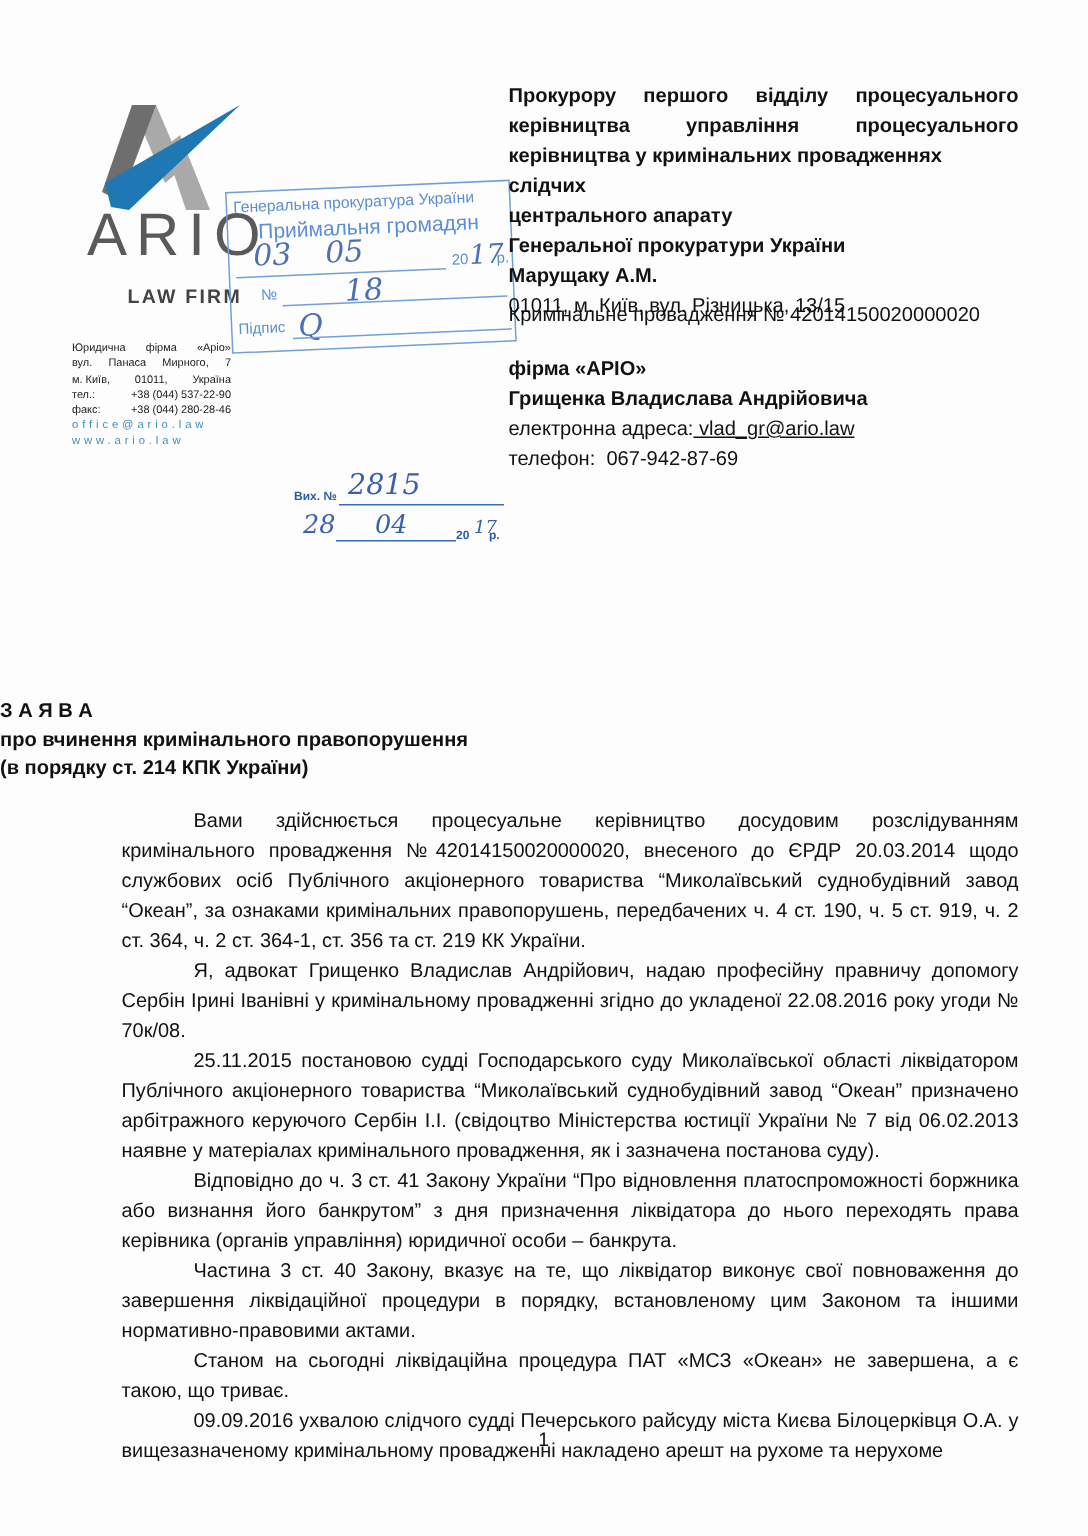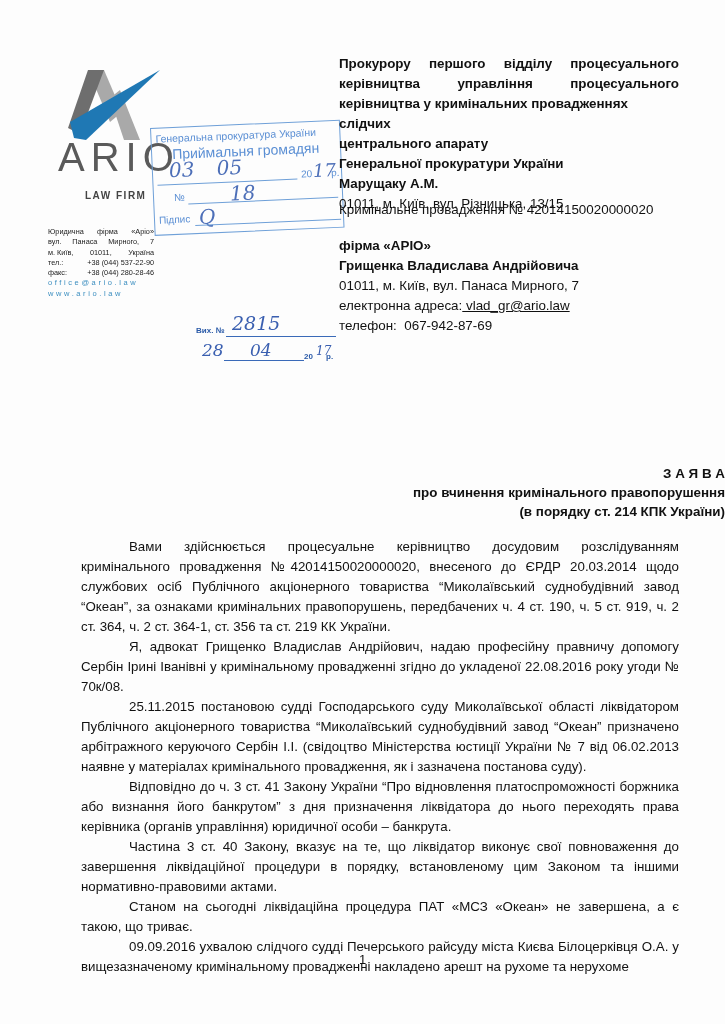--- a/index.html
+++ b/index.html
@@ -5,21 +5,21 @@
     * { margin: 0; padding: 0; box-sizing: border-box; }
     html, body { width: 725px; height: 1024px; background: #ffffff; overflow: hidden; }
     body { position: relative; font-family: "Liberation Sans", sans-serif; color: #1a1a1a; }
 
     .page { position: absolute; left: 0; top: 0; width: 725px; height: 1024px; background: #fdfdfd; }
 
     
     .logo { position: absolute; left: 60px; top: 62px; width: 110px; height: 100px; }
     .logo-word { position: absolute; left: 58px; top: 137px; font-family: "Liberation Sans", sans-serif;
       font-size: 40px; letter-spacing: 6px; color: #5a5a5a; font-weight: 400; line-height: 1; }
-    .logo-sub { position: absolute; left: 85px; top: 190px; font-size: 10px; letter-spacing: 1.5px; color: #444; font-weight: 700; }
+    .logo-sub { position: absolute; left: 85px; top: 190px; font-size: 13px; letter-spacing: 1.5px; color: #444; font-weight: 700; }
 
     
     .contacts { position: absolute; left: 48px; top: 227px; width: 106px; font-size: 7.3px; line-height: 10.3px; color: #222; }
     .contacts div { display: flex; justify-content: space-between; white-space: nowrap; }
     .contacts .spaced { color: #3d8fc0; letter-spacing: 2.6px; font-size: 7.5px; }
 
     
     .stamp { position: absolute; left: 150px; top: 128px; width: 190px; height: 108px;
       border: 1.5px solid #6fa0d8; transform: rotate(-2.5deg); transform-origin: left top; color: #5b8fd4; }
     .stamp .s1 { position: absolute; left: 4px; top: 4px; font-size: 10.5px; white-space: nowrap; }
@@ -33,21 +33,21 @@
     .outgoing .lbl { position: absolute; font-size: 8px; font-weight: 700; }
     .outgoing .line { position: absolute; height: 1px; background: #3a6ab8; }
 
     
     .addr { position: absolute; left: 339px; width: 340px; font-family: "Liberation Sans", sans-serif; font-size: 13.4px; line-height: 20px; color: #111; }
     .addr .b { font-weight: 700; }
     .addr .just { text-align: justify; text-align-last: justify; }
     .addr u { }
 
     
-    .title { position: absolute; left: 0; width: 725px; text-align: right; font-weight: 700; font-size: 13.4px; line-height: 19px; color: #111; }
+    .title { position: absolute; left: 0; width: 725px; text-align: left; font-weight: 700; font-size: 13.4px; line-height: 19px; color: #111; }
 
     
     .body { position: absolute; left: 81px; top: 537px; width: 598px; font-size: 13.3px; line-height: 20px; color: #111; }
     .body p { text-indent: 48px; text-align: justify; }
 
     .pagenum { position: absolute; left: 0; width: 725px; top: 952px; text-align: center; font-size: 13px; color: #111; }
   </style>
 </head>
 <body>
 
@@ -138,21 +138,20 @@
     <div class="b">Генеральної прокуратури України</div>
     <div class="b">Марущаку А.М.</div>
     <div>01011, м. Київ, вул. Різницька, 13/15</div>
   </div>
 
   <div class="addr" style="top:200px;">Кримінальне провадження № 42014150020000020</div>
 
   <div class="addr" style="top:236px;">
     <div class="b">фірма «АРІО»</div>
     <div class="b">Грищенка Владислава Андрійовича</div>
-    <div>01011, м. Київ, вул. Панаса Мирного, 7</div>
     <div>
       <span>електронна адреса:</span><u> vlad_gr@ario.law</u>
     </div>
     <div>
       <span>телефон:</span>&nbsp;&nbsp;<span>067-942-87-69</span>
     </div>
   </div>
 
 
   <div class="title" style="top:464px;">З А Я В А</div>

